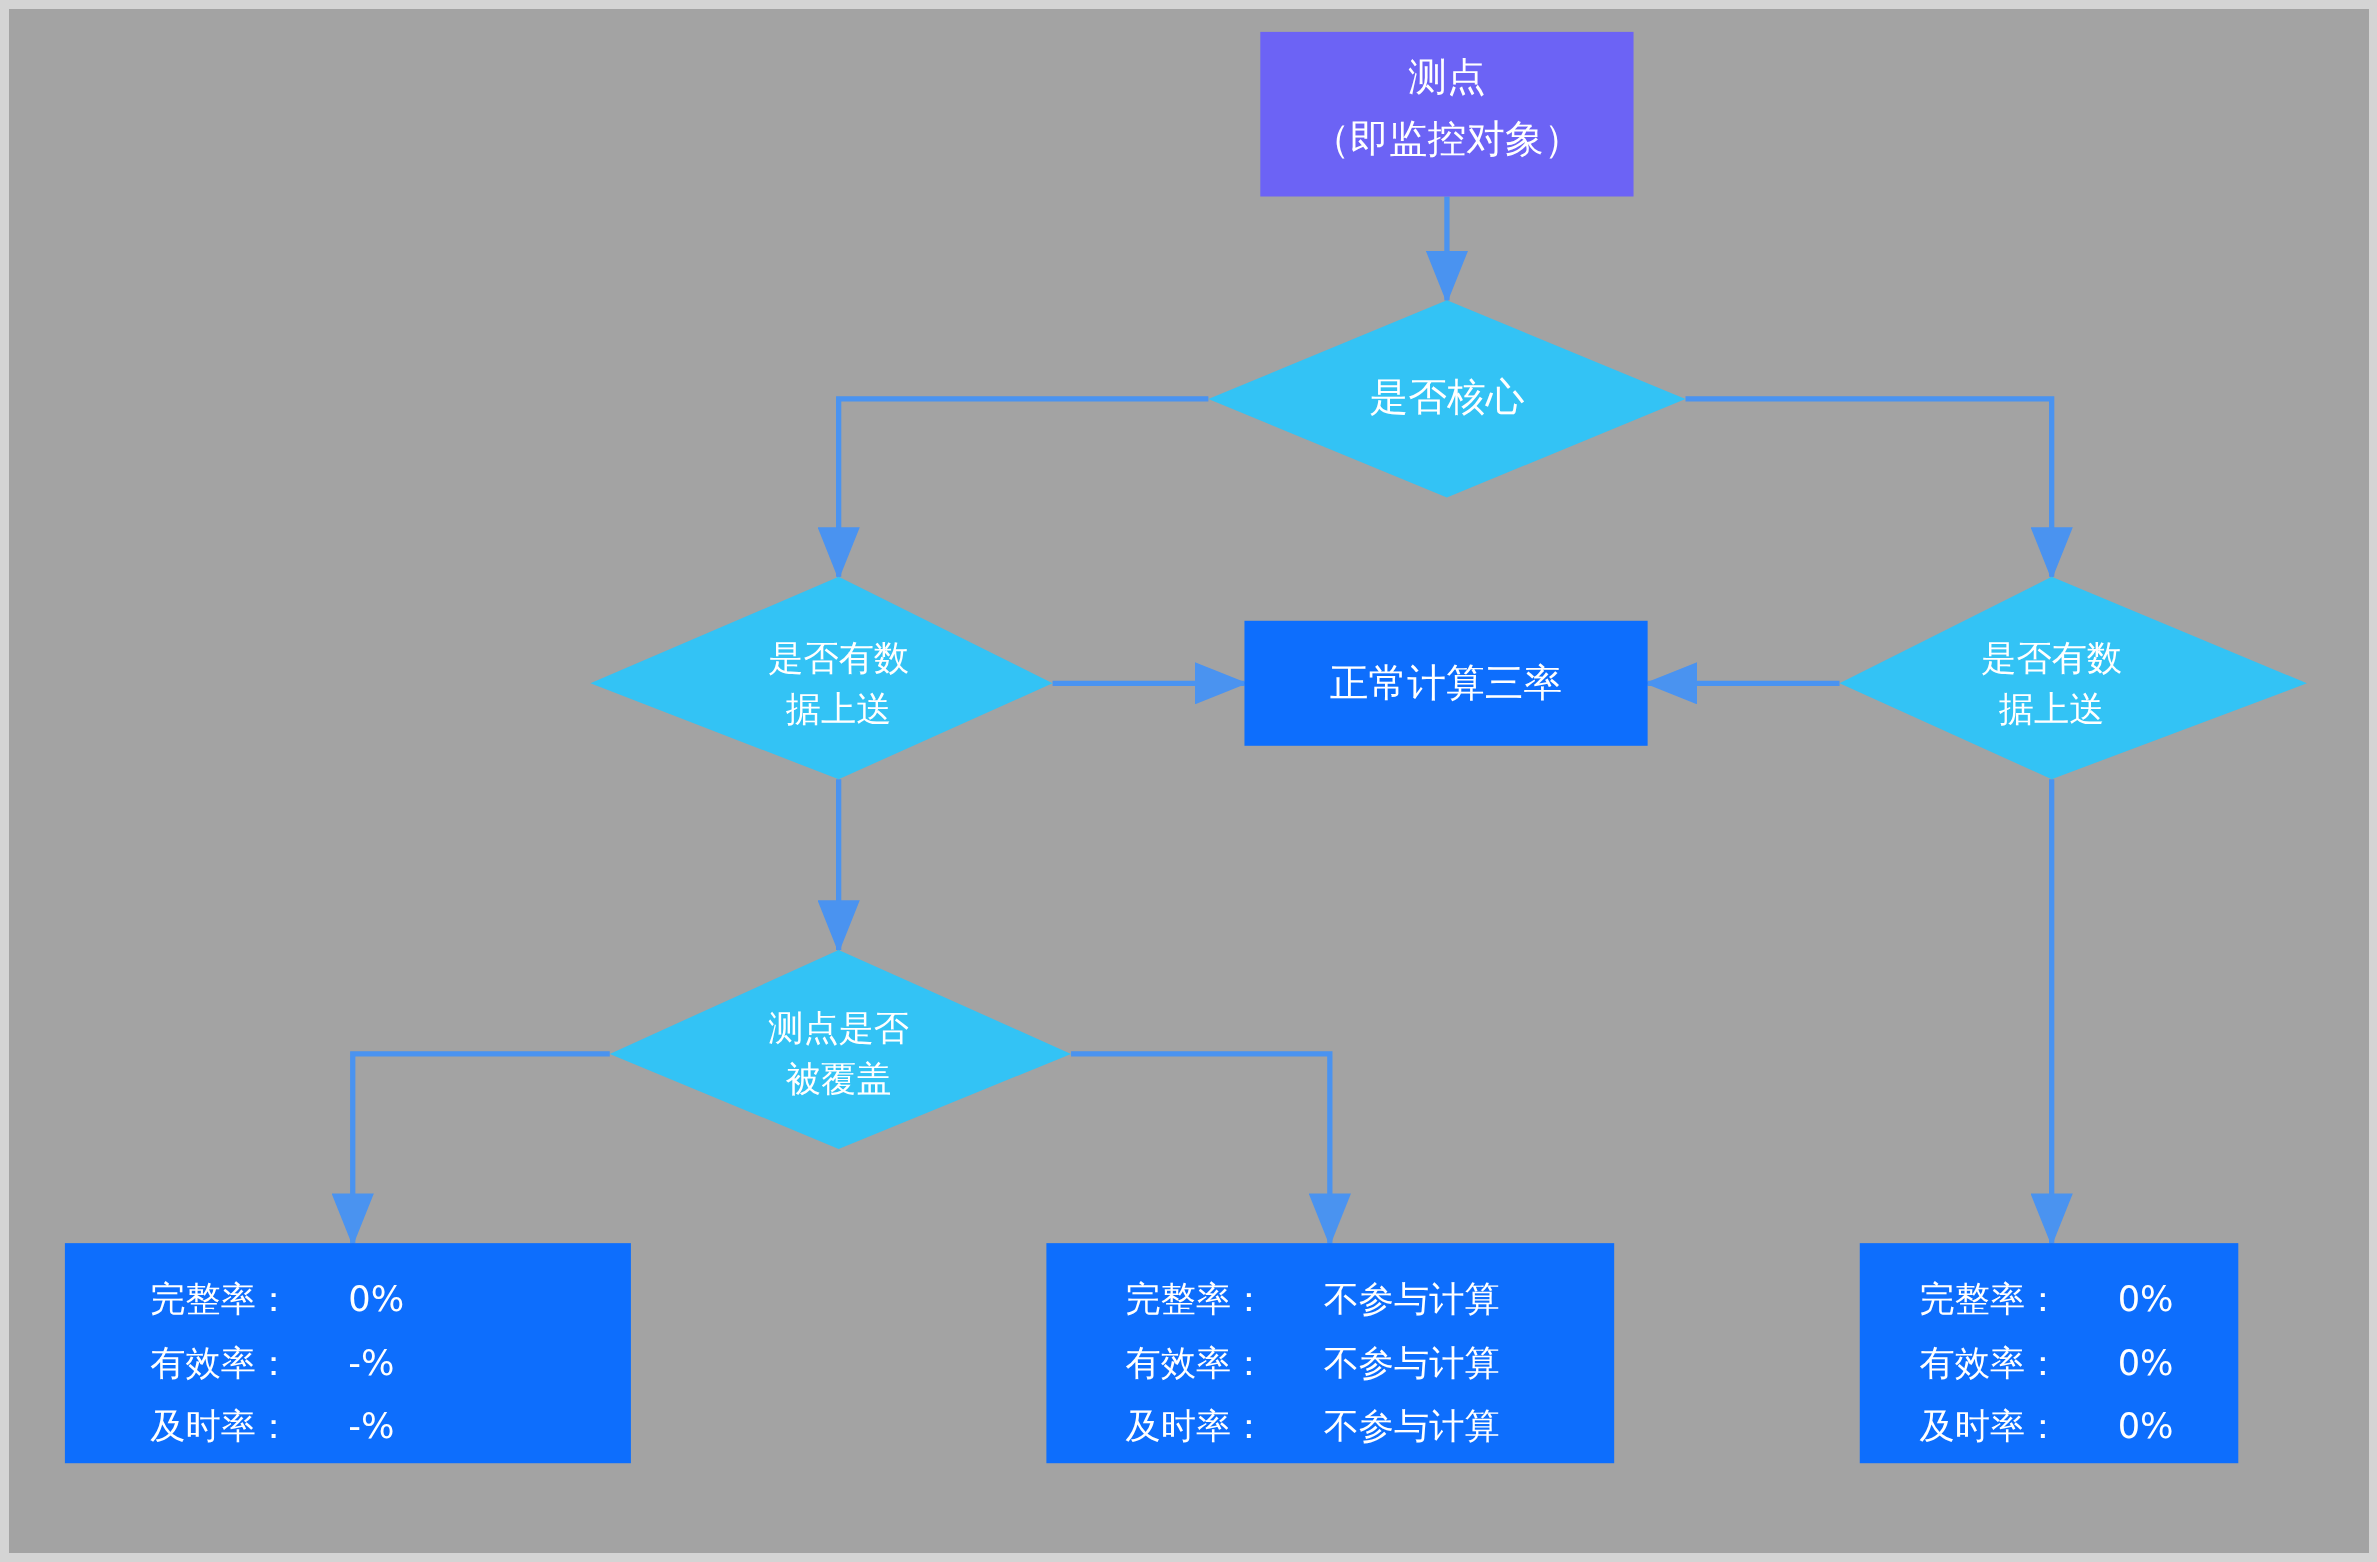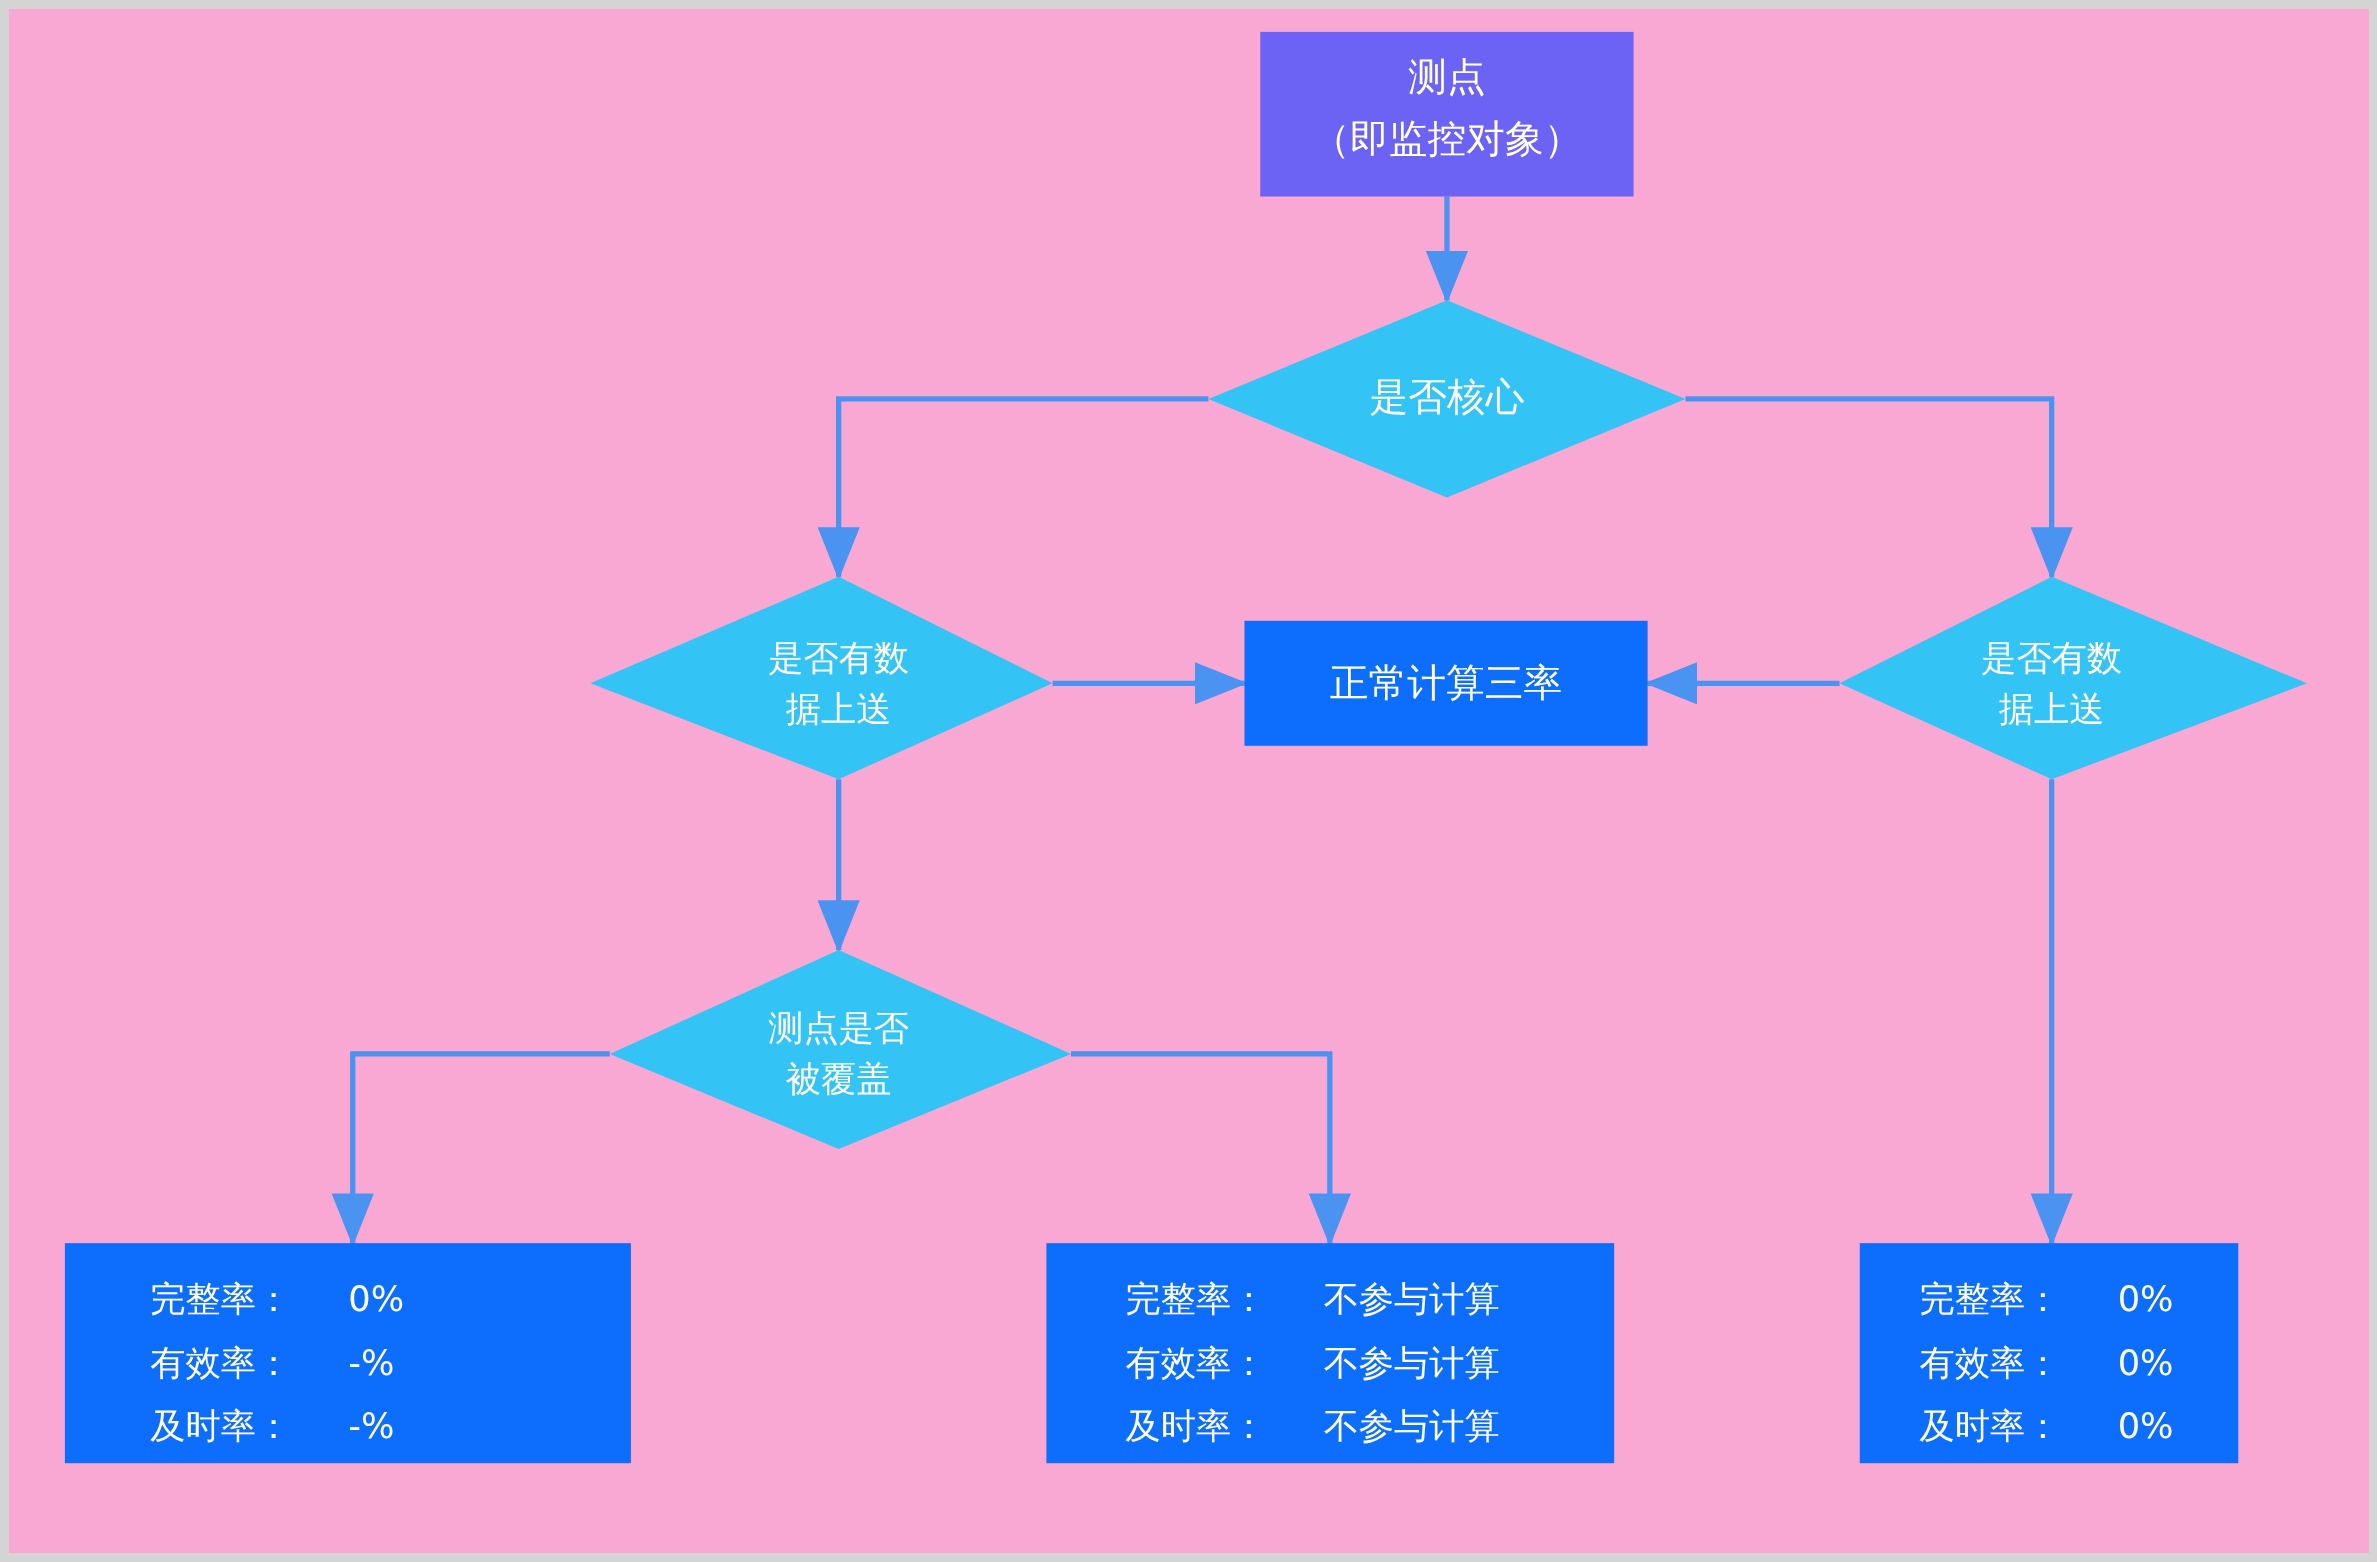--- a/index.html
+++ b/index.html
@@ -12,21 +12,21 @@
     height: 1562px;
     font-family: "DejaVu Sans", "Liberation Sans", sans-serif;
     overflow: hidden;
   }
   #frame {
     position: absolute;
     left: 8.8px;
     top: 8.8px;
     width: 2360px;
     height: 1544px;
-    background: #f9a8d4;
+    background: #a3a3a3;
     overflow: hidden;
   }
   #canvas {
     position: absolute;
     left: 0;
     top: 0;
     width: 2360px;
     height: 1544px;
     display: block;
   }

